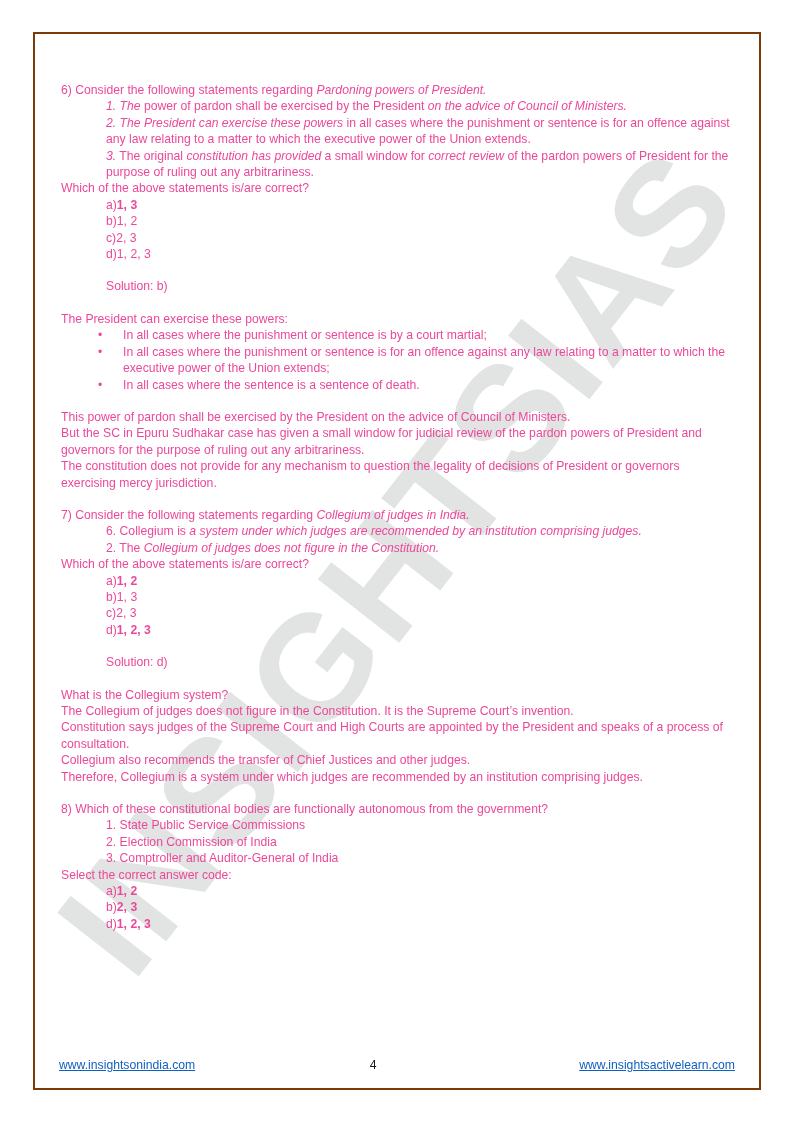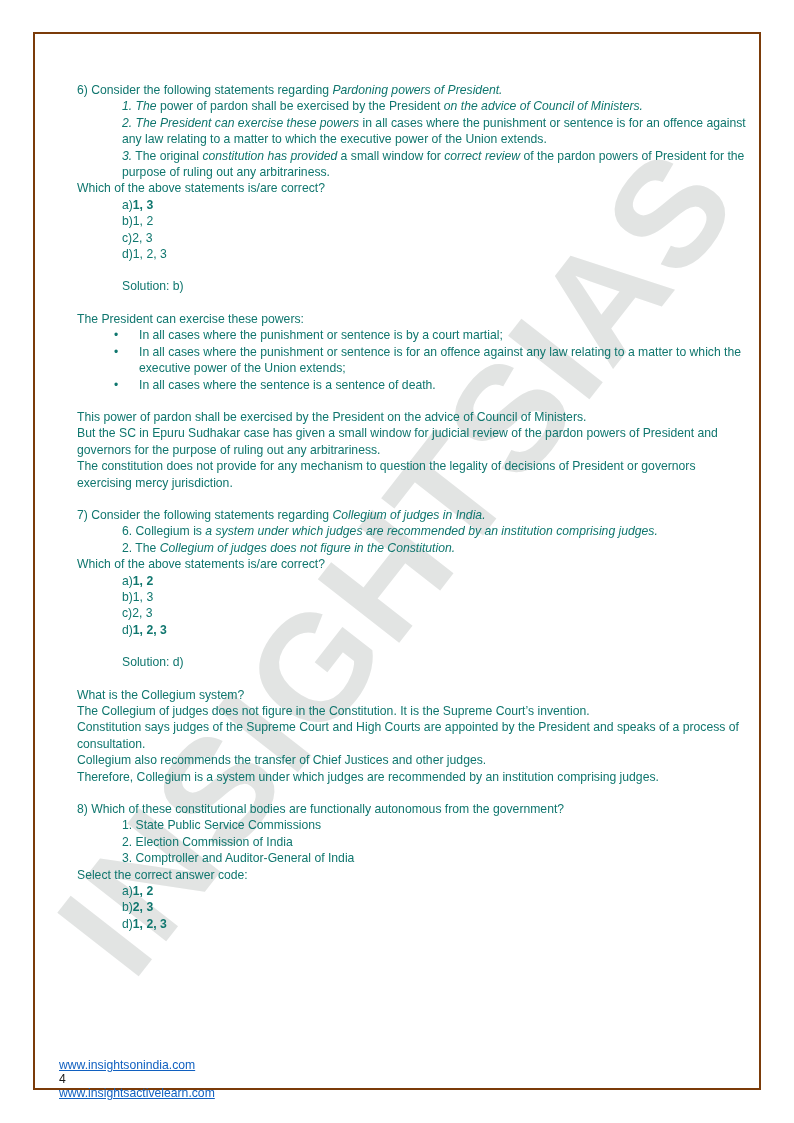--- a/index.html
+++ b/index.html
@@ -47,27 +47,27 @@
     font-family: "Liberation Sans", sans-serif;
     font-size: 150px;
     font-weight: bold;
     letter-spacing: 3px;
     color: #e2e4e3;
     white-space: nowrap;
     user-select: none;
   }
   .content {
     position: absolute;
-    left: 77px;
+    left: 61px;
     top: 82px;
     width: 676px;
     z-index: 2;
     font-size: 12.2px;
     line-height: 16.4px;
-    color: #0f766e;
+    color: #ec4899;
   }
   .line {
     white-space: normal;
   }
   .para {
     margin: 0;
   }
   .indent-1 {
     padding-left: 45px;
   }
@@ -101,21 +101,20 @@
   .footer {
     position: absolute;
     left: 59px;
     top: 1058px;
     width: 676px;
     z-index: 2;
     display: flex;
     align-items: baseline;
     justify-content: space-between;
     font-size: 12.2px;
-    flex-direction: column;
   }
   .footer-link {
     color: #1060c0;
     text-decoration: underline;
     cursor: pointer;
   }
   .footer-page {
     color: #1a1a1a;
     text-align: center;
     flex: 0 0 auto;

